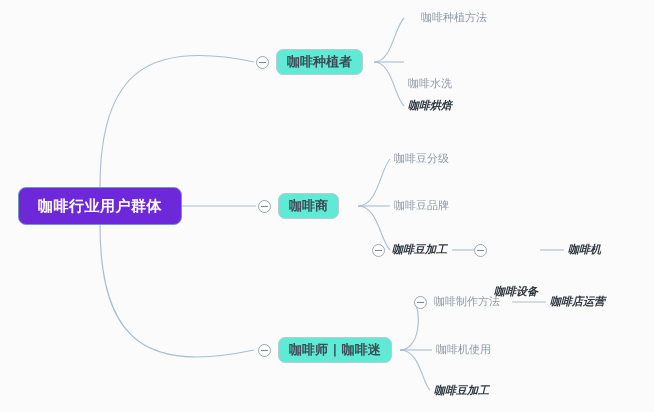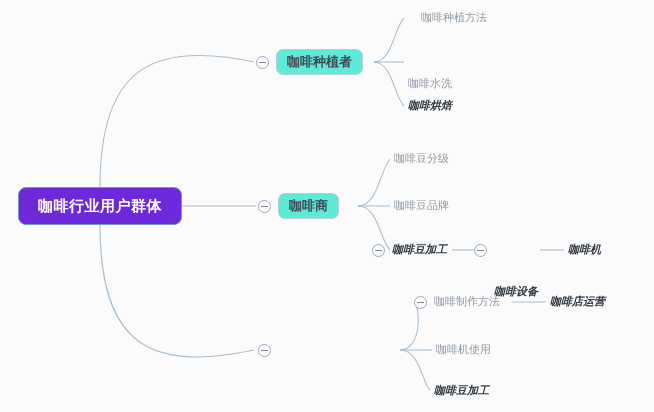--- a/index.html
+++ b/index.html
@@ -110,20 +110,21 @@
 
   <div class="toggle" style="left:372px;top:244px;"></div>
   <div class="node leaf bold" style="left:392px;top:243px;">咖啡豆加工</div>
 
   <div class="toggle" style="left:474px;top:244px;"></div>
   <div class="node leaf bold" style="left:494px;top:243px;margin-top:42px;">咖啡设备</div>
 
   <div class="node leaf bold" style="left:568px;top:243px;">咖啡机</div>
 
   <div class="toggle" style="left:258px;top:344px;"></div>
+  <div class="node branch" style="left:278px;top:337px;">咖啡师 | 咖啡迷</div>
 
   <div class="toggle" style="left:414px;top:296px;"></div>
   <div class="node leaf" style="left:434px;top:295px;">咖啡制作方法</div>
 
   <div class="node leaf bold" style="left:550px;top:295px;">咖啡店运营</div>
 
   <div class="node leaf" style="left:436px;top:343px;">咖啡机使用</div>
   <div class="node leaf bold" style="left:434px;top:384px;">咖啡豆加工</div>
 
 </div>

